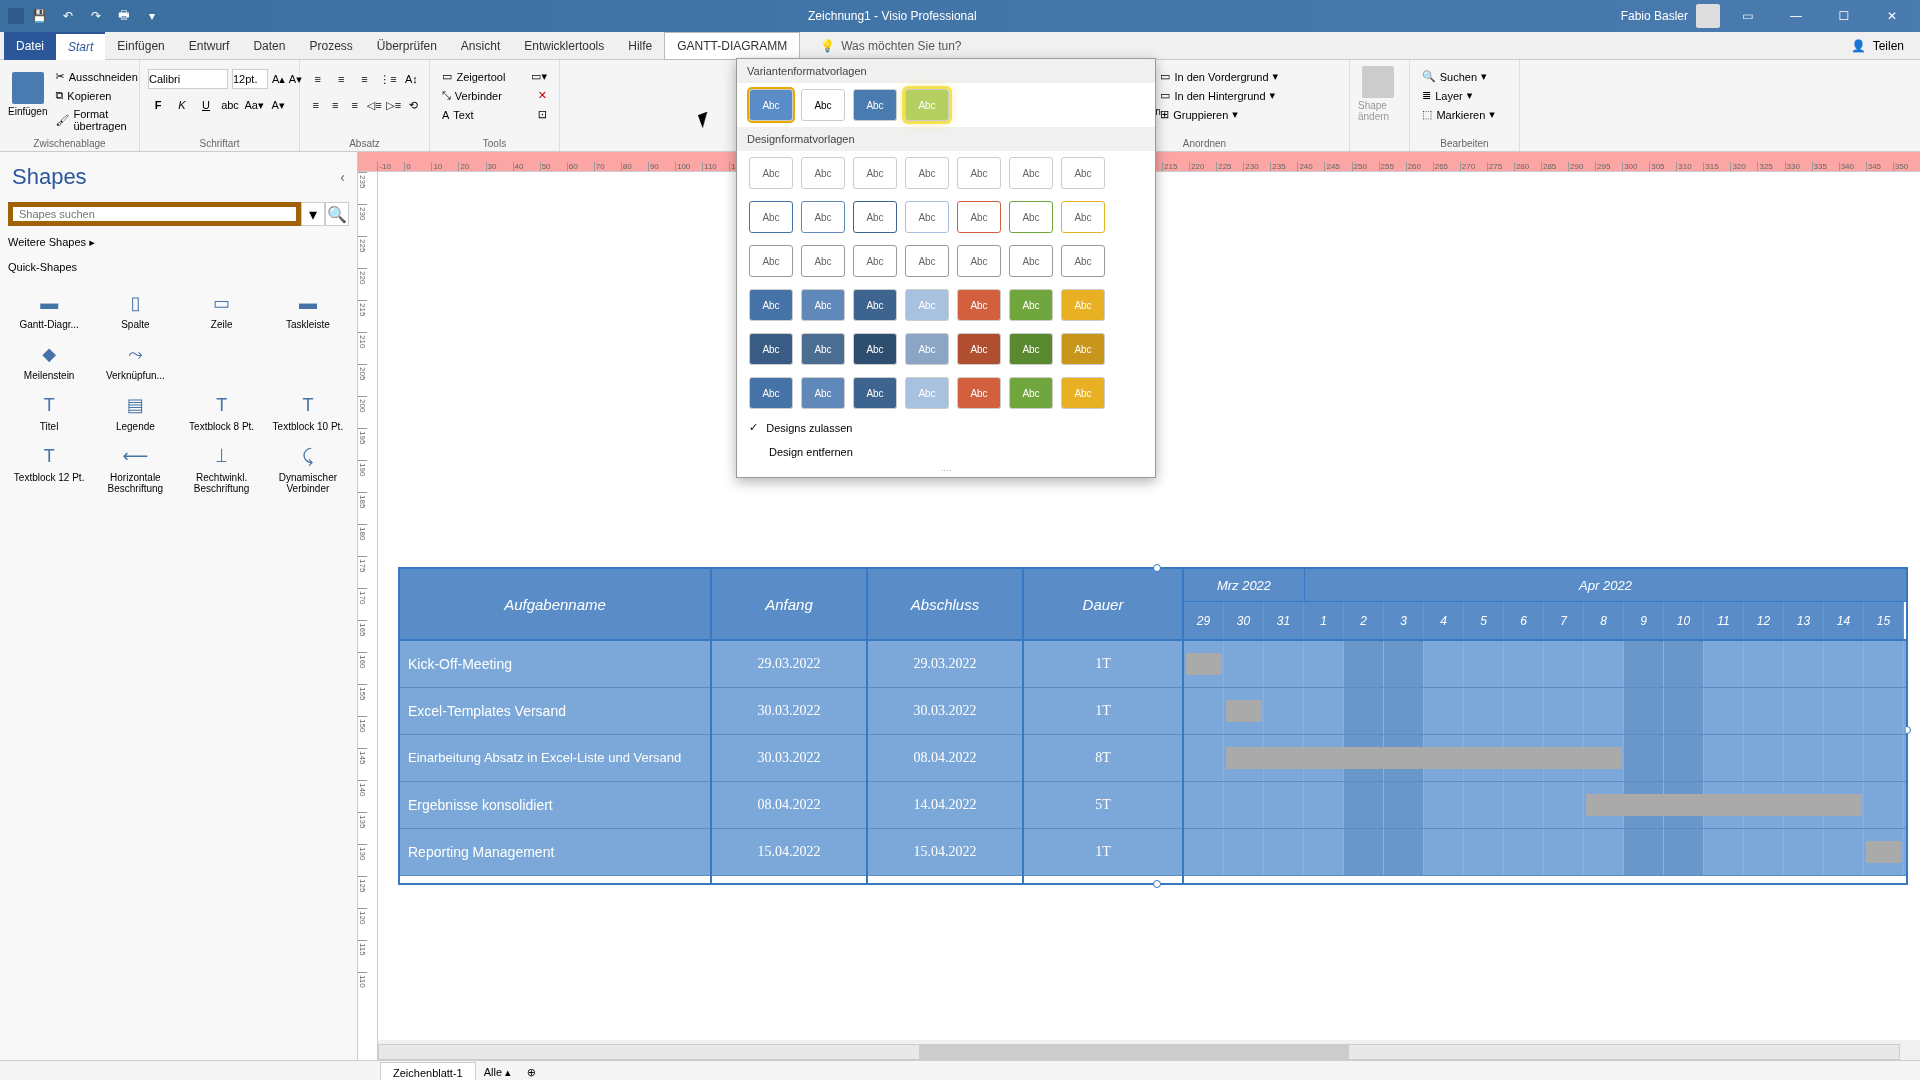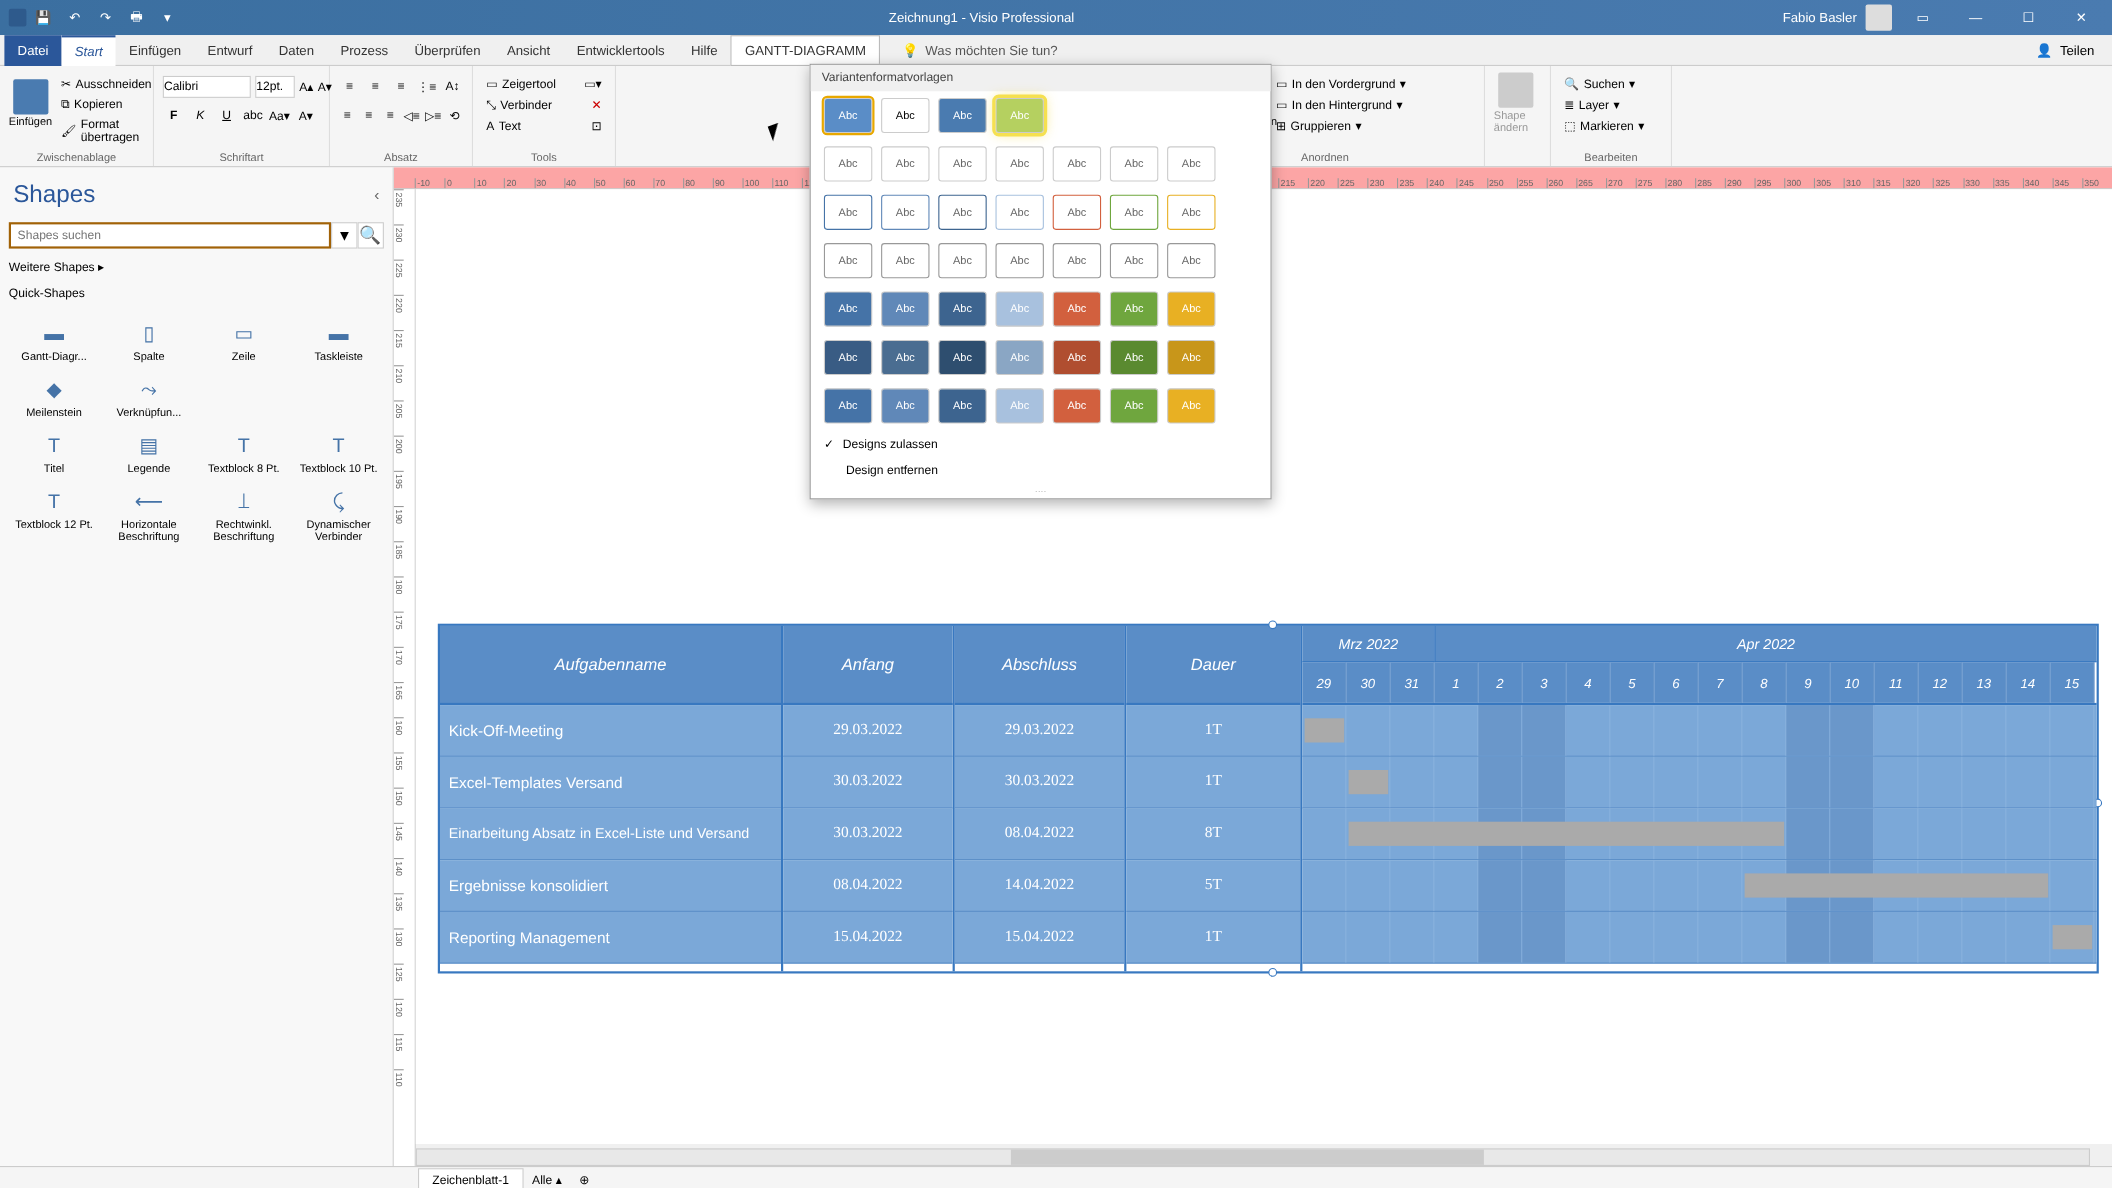--- a/index.html
+++ b/index.html
@@ -44,21 +44,21 @@
 .style-swatch.selected { outline: 2px solid #e8a800; }
 .style-swatch.highlight { outline: 3px solid #f5e050; background: #b5d060 !important; box-shadow: 0 0 12px rgba(245,224,80,0.8); }
 .gallery-footer-item { padding: 6px 12px; font-size: 11px; display: flex; align-items: center; gap: 8px; cursor: pointer; }
 
 
 .main-area { display: flex; height: calc(100% - 172px); }
 .shapes-panel { width: 358px; background: #f8f8f8; border-right: 1px solid #ccc; display: flex; flex-direction: column; }
 .shapes-header { padding: 12px 12px 8px; font-size: 22px; color: #2b579a; font-weight: 300; display: flex; align-items: center; justify-content: space-between; }
 .shapes-collapse { font-size: 14px; color: #666; cursor: pointer; }
 .shapes-search { margin: 4px 8px; display: flex; }
-.shapes-search input { flex: 1; height: 24px; border: 2px solid #a16207; font-size: 11px; padding: 0 6px; }
+.shapes-search input { flex: 1; height: 24px; border: 5px solid #a16207; font-size: 11px; padding: 0 6px; }
 .shapes-search-btn { width: 24px; height: 24px; border: 1px solid #ccc; background: #fff; display: flex; align-items: center; justify-content: center; cursor: pointer; }
 .shapes-section { padding: 6px 8px; font-size: 11px; cursor: pointer; }
 .shapes-section.active { background: #cde; font-weight: bold; }
 .shape-grid { display: grid; grid-template-columns: repeat(4, 1fr); gap: 4px; padding: 8px; }
 .shape-item { display: flex; flex-direction: column; align-items: center; gap: 4px; padding: 4px; font-size: 10px; text-align: center; cursor: pointer; }
 .shape-preview { width: 40px; height: 24px; display: flex; align-items: center; justify-content: center; }
 
 
 .canvas-wrap { flex: 1; position: relative; background: #f0f0f0; overflow: hidden; }
 .ruler-h { height: 20px; background: #fca5a5; border-bottom: 1px solid #ccc; font-size: 8px; display: flex; align-items: flex-end; }
@@ -278,20 +278,21 @@
 </div>
 
 <div class="style-gallery">
   <div class="gallery-header">Variantenformatvorlagen</div>
   <div class="gallery-row">
     <div class="style-swatch selected" style="background:#5a8dc7;color:#fff">Abc</div>
     <div class="style-swatch" style="background:#fff">Abc</div>
     <div class="style-swatch" style="background:#4a7bb0;color:#fff">Abc</div>
     <div class="style-swatch highlight" style="color:#fff">Abc</div>
   </div>
+  <div class="gallery-header">Designformatvorlagen</div>
   <div id="design-rows">
       <div class="gallery-row">
         <div class="style-swatch" style="background: rgb(255, 255, 255); border-color: rgb(204, 204, 204); color: rgb(102, 102, 102);">Abc</div>
         <div class="style-swatch" style="background: rgb(255, 255, 255); border-color: rgb(204, 204, 204); color: rgb(102, 102, 102);">Abc</div>
         <div class="style-swatch" style="background: rgb(255, 255, 255); border-color: rgb(204, 204, 204); color: rgb(102, 102, 102);">Abc</div>
         <div class="style-swatch" style="background: rgb(255, 255, 255); border-color: rgb(204, 204, 204); color: rgb(102, 102, 102);">Abc</div>
         <div class="style-swatch" style="background: rgb(255, 255, 255); border-color: rgb(204, 204, 204); color: rgb(102, 102, 102);">Abc</div>
         <div class="style-swatch" style="background: rgb(255, 255, 255); border-color: rgb(204, 204, 204); color: rgb(102, 102, 102);">Abc</div>
         <div class="style-swatch" style="background: rgb(255, 255, 255); border-color: rgb(204, 204, 204); color: rgb(102, 102, 102);">Abc</div>
       </div>

